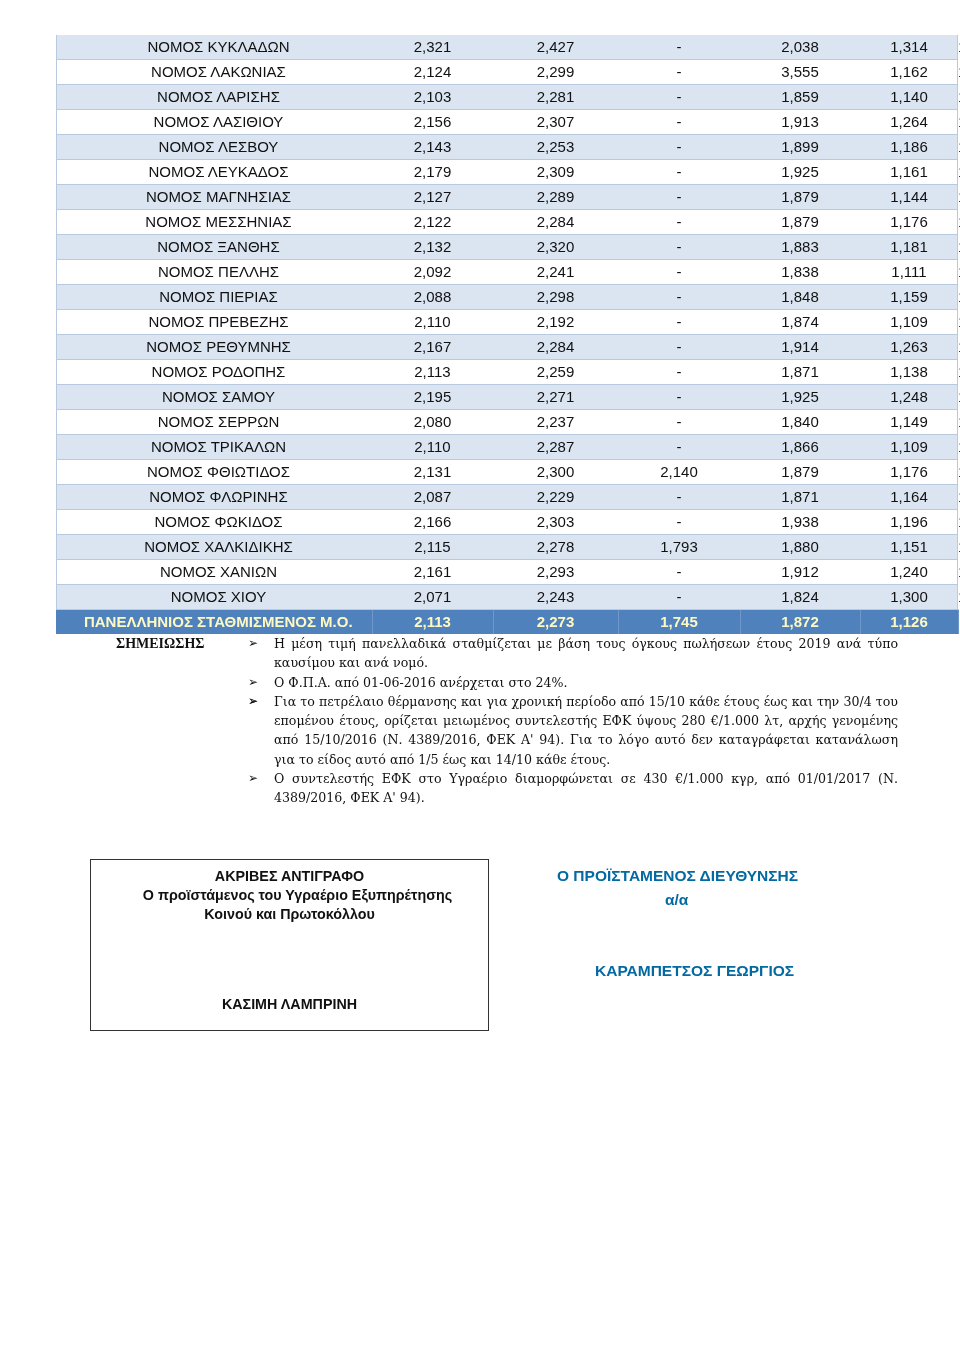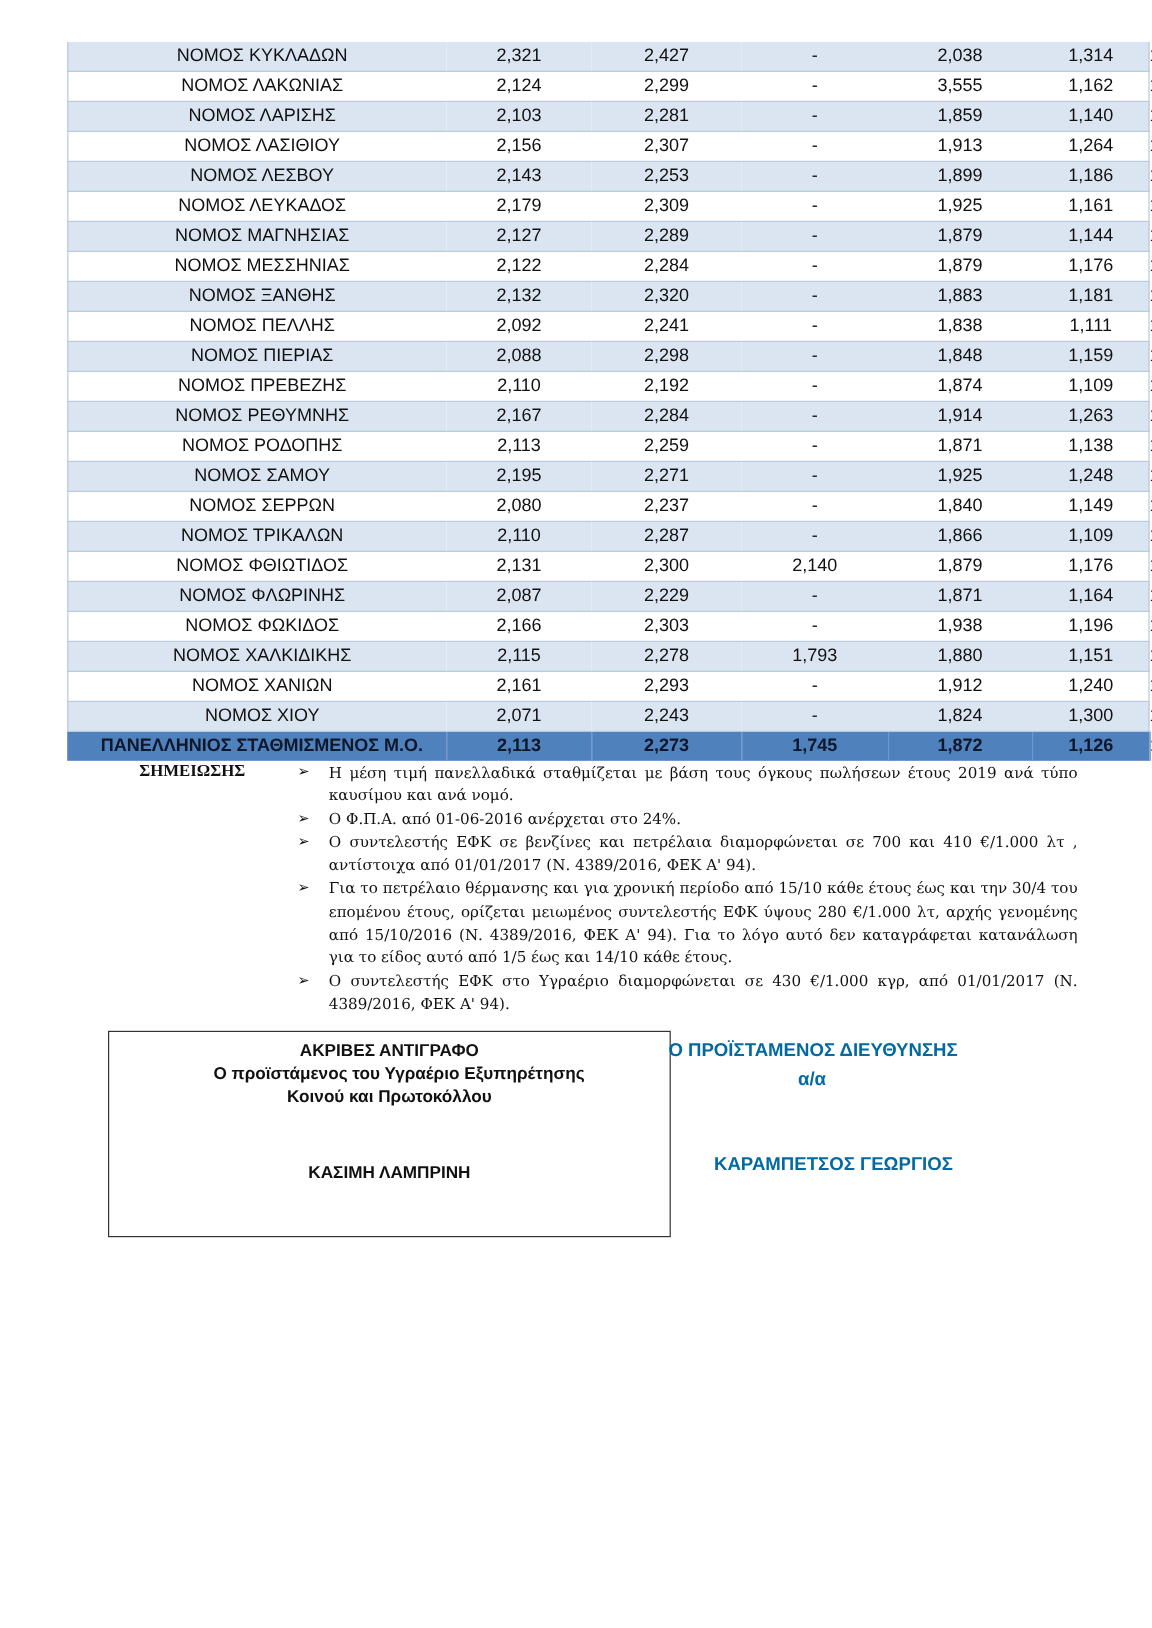--- a/index.html
+++ b/index.html
@@ -7,21 +7,21 @@
   .tbl {
     position: absolute; left: 56px; top: 35px; width: 902px;
     border-collapse: collapse; table-layout: fixed;
     font-family: "Liberation Sans", sans-serif; font-size: 15px; color: #111;
   }
   .tbl td { height: 24px; padding: 0; line-height: 24px; border-bottom: 1px solid #b8c9e0; white-space: nowrap; }
   .tbl tr.shade td { background: #dbe5f1; }
   .tbl tr.plain td { background: #ffffff; }
   .tbl td.name { padding-left: 9px; text-align: center; }
   .tbl td.num { text-align: center; }
-  .tbl tr.total td { background: #4f81bd; color: #0f172a; font-weight: bold; border-bottom: none; border-right: 1px solid #6f97c8; margin-top: 36px; }
+  .tbl tr.total td { background: #4f81bd; color: #fef9c3; font-weight: bold; border-bottom: none; border-right: 1px solid #6f97c8; margin-top: 36px; }
   .tbl tr.total td:last-child { border-right: none; }
   .tbl col.c0 { width: 316px; }
   .tbl col.c1 { width: 121px; }
   .tbl col.c2 { width: 125px; }
   .tbl col.c3 { width: 122px; }
   .tbl col.c4 { width: 120px; }
   .tbl col.c5 { width: 98px; }
   .tbl-edge { position: absolute; left: 56px; top: 35px; width: 902px; height: 575px; border-left: 1px solid #b8c9e0; border-right: 1px solid #b8c9e0; box-sizing: border-box; pointer-events: none; }
 
   .notes-label {
@@ -30,30 +30,30 @@
   }
   .notes {
     position: absolute; left: 248px; top: 634px; width: 650px;
     font-family: "DejaVu Serif", serif; font-size: 12.6px; line-height: 19.3px; color: #111;
     margin: 0; padding: 0; list-style: none;
   }
   .notes li { position: relative; padding-left: 26px; text-align: justify; }
   .notes li .bullet { position: absolute; left: 0; top: 0; font-family: "DejaVu Sans", sans-serif; font-size: 12px; }
 
   .copy-box {
-    position: absolute; left: 90px; top: 859px; width: 469px; height: 172px;
+    position: absolute; left: 90px; top: 859px; width: 399px; height: 172px;
     border: 1.5px solid #333; box-sizing: border-box;
     font-family: "Liberation Sans", sans-serif; font-weight: bold; font-size: 14.3px; color: #111;
     text-align: center;
   }
   .copy-box .l1 { position: absolute; top: 8px; left: 0; width: 100%; }
   .copy-box .l2 { position: absolute; top: 27px; left: 8px; width: 100%; }
   .copy-box .l3 { position: absolute; top: 46px; left: 0; width: 100%; }
   .copy-box .l4 { position: absolute; top: 101px; left: 0; width: 100%; }
-  .copy-box .l5 { position: absolute; top: 110px; left: 0; width: 100%; }
+  .copy-box .l5 { position: absolute; top: 136px; left: 0; width: 100%; }
 
   .director {
     position: absolute; font-family: "Liberation Sans", sans-serif; font-weight: bold; font-size: 15.5px; color: #0369a1;
   }
   .director.t1 { left: 557px; top: 867px; }
   .director.t2 { left: 665px; top: 891px; }
   .director.t3 { left: 595px; top: 962px; }
 </style>
 </head>
 <body>
@@ -287,21 +287,21 @@
       <td class="num">1,604</td>
     </tr>
   </tfoot>
 </table>
 <div class="tbl-edge"></div>
 
 <div class="notes-label">ΣΗΜΕΙΩΣΗΣ</div>
 <ul class="notes" id="notes">
     <li><span class="bullet">➢</span><span>Η μέση τιμή πανελλαδικά σταθμίζεται με βάση τους όγκους πωλήσεων έτους 2019  ανά τύπο καυσίμου και ανά νομό.</span></li>
     <li><span class="bullet">➢</span><span>Ο Φ.Π.Α. από 01-06-2016 ανέρχεται στο 24%.</span></li>
-    <li><span class="bullet">➢</span><span>Ο συντελεστής ΕΦΚ σε βενζίνες και πετρέλαια διαμορφώνεται σε 700 και 410 €/1.000 λτ , αντίστοιχα από 01/01/2017 (Ν. 4389/2016, ΦΕΚ Α' 94).</span></li>
+    <li><span class="bullet">➢</span></li>
     <li><span class="bullet">➢</span><span>Για το πετρέλαιο θέρμανσης και για  χρονική περίοδο από 15/10 κάθε έτους έως και την 30/4 του επομένου έτους, ορίζεται μειωμένος συντελεστής ΕΦΚ ύψους 280 €/1.000 λτ, αρχής γενομένης από 15/10/2016 (Ν. 4389/2016, ΦΕΚ Α' 94). Για το λόγο αυτό δεν καταγράφεται κατανάλωση για το είδος αυτό από 1/5 έως και 14/10 κάθε έτους.</span></li>
     <li><span class="bullet">➢</span><span>Ο συντελεστής ΕΦΚ στο Υγραέριο διαμορφώνεται σε 430 €/1.000 κγρ, από 01/01/2017 (Ν. 4389/2016, ΦΕΚ Α' 94).</span></li>
   </ul>
 
 <div class="copy-box">
   <div class="l1">ΑΚΡΙΒΕΣ ΑΝΤΙΓΡΑΦΟ</div>
   <div class="l2">Ο προϊστάμενος του Υγραέριο Εξυπηρέτησης</div>
   <div class="l3">Κοινού και Πρωτοκόλλου</div>
   <div class="l5">ΚΑΣΙΜΗ ΛΑΜΠΡΙΝΗ</div>
 </div>

